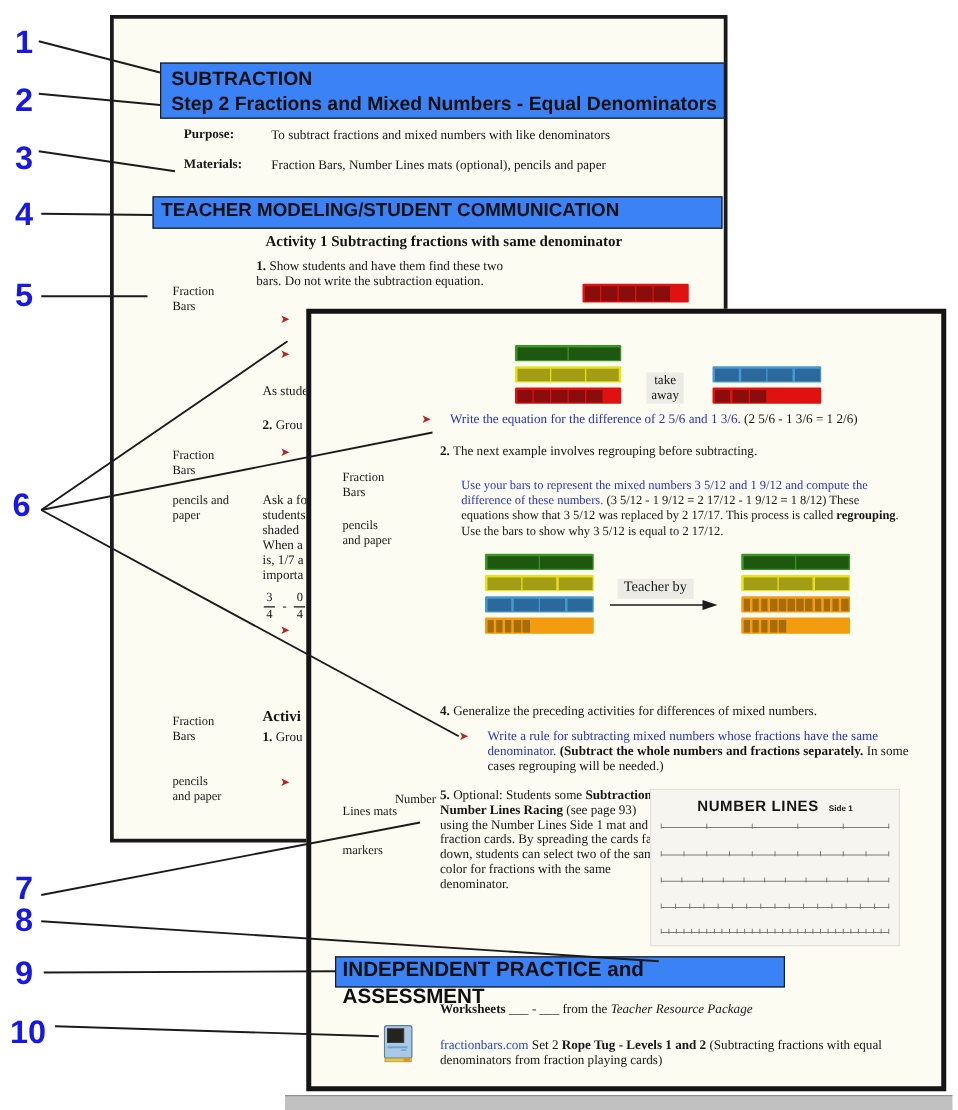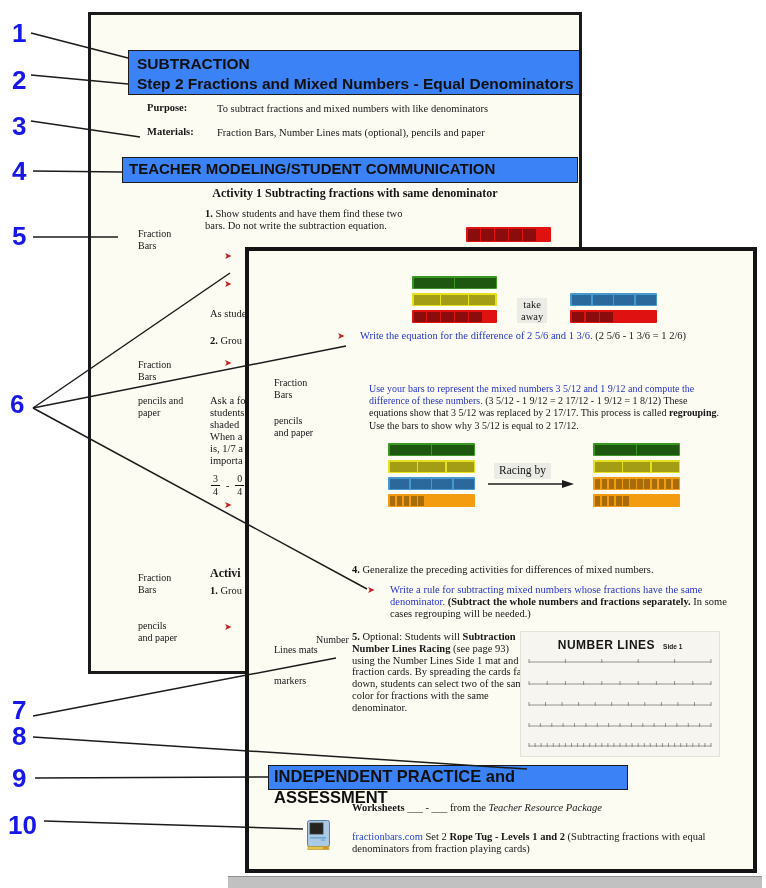--- a/index.html
+++ b/index.html
@@ -147,20 +147,21 @@
           <div class="fcell" style="background: rgb(138, 12, 12);"></div>
           <div class="fcell" style="background: rgb(224, 17, 17);"></div>
           <div class="fcell" style="background: rgb(224, 17, 17);"></div>
           <div class="fcell" style="background: rgb(224, 17, 17);"></div>
         </div>
       </div>
 
     <span class="arr" style="left:337px;top:331px;">➤</span>
     <span class="t" style="left:360px;top:330px;"><span class="blue">Write the equation for the difference of 2 5/6 and 1 3/6.</span><span> (2 5/6 - 1 3/6 = 1 2/6)</span></span>
 
+    <span class="t" style="left:352px;top:356px;"><b>2.</b><span> The next example involves regrouping before subtracting.</span></span>
 
     <span class="marg" style="left:274px;top:377px;">Fraction</span>
     <span class="marg" style="left:274px;top:389px;">Bars</span>
     <span class="marg" style="left:274px;top:415px;">pencils</span>
     <span class="marg" style="left:274px;top:427px;">and paper</span>
 
     <div class="p" style="left:369px;top:383px;width:352px;"><span class="blue">Use your bars to represent the mixed numbers 3 5/12 and 1 9/12 and compute the difference of these numbers.</span><span> (3 5/12 - 1 9/12 = 2 17/12 - 1 9/12 = 1 8/12) These equations show that 3 5/12 was replaced by 2 17/17. This process is called </span><b>regrouping</b><span>. Use the bars to show why 3 5/12 is equal to 2 17/12.</span></div>
 
     <div class="fgroup" style="left:388px;top:443px;width:87px;">
         <div class="fbar" style="background: rgb(58, 151, 36);">
@@ -186,21 +187,21 @@
           <div class="fcell" style="background: rgb(169, 108, 11);"></div>
           <div class="fcell" style="background: rgb(243, 156, 15);"></div>
           <div class="fcell" style="background: rgb(243, 156, 15);"></div>
           <div class="fcell" style="background: rgb(243, 156, 15);"></div>
           <div class="fcell" style="background: rgb(243, 156, 15);"></div>
           <div class="fcell" style="background: rgb(243, 156, 15);"></div>
           <div class="fcell" style="background: rgb(243, 156, 15);"></div>
           <div class="fcell" style="background: rgb(243, 156, 15);"></div>
         </div>
       </div>
-    <div class="gray-tag" style="left:494px;top:463px;font-size:11.5px;padding:2px 5px;">Racing by</div>
+    <div class="gray-tag" style="left:494px;top:463px;font-size:11.5px;padding:2px 5px;">Teacher by</div>
     <svg class="abs" style="left:487px;top:478px;" width="88" height="12">
       <line x1="1" y1="6" x2="76" y2="6" stroke="#1c1c1c" stroke-width="1.3"></line>
       <polygon points="75,2 87,6 75,10" fill="#1c1c1c"></polygon>
     </svg>
     <div class="fgroup" style="left:593px;top:443px;width:87px;">
         <div class="fbar" style="background: rgb(58, 151, 36);">
           <div class="fcell" style="background: rgb(30, 87, 16);"></div>
           <div class="fcell" style="background: rgb(30, 87, 16);"></div>
         </div>
         <div class="fbar" style="background: rgb(230, 225, 31);">
@@ -240,21 +241,21 @@
 
     <span class="t" style="left:352px;top:564px;"><b>4.</b><span> Generalize the preceding activities for differences of mixed numbers.</span></span>
 
     <span class="arr" style="left:367px;top:585px;">➤</span>
     <div class="p" style="left:390px;top:584px;width:345px;font-size:10.5px;"><span class="blue">Write a rule for subtracting mixed numbers whose fractions have the same denominator.</span><b> (Subtract the whole numbers and fractions separately.</b><span> In some cases regrouping will be needed.)</span></div>
 
     <span class="marg" style="left:274px;top:634px;margin-left:42px;">Number</span>
     <span class="marg" style="left:274px;top:644px;text-align:center;">Lines mats</span>
     <span class="marg" style="left:274px;top:675px;">markers</span>
 
-    <div class="p" style="left:352px;top:631px;width:182px;font-size:10.5px;line-height:11.8px;"><b>5.</b><span> Optional: Students will </span><b>Subtraction Number Lines Racing</b><span> (see page 93) using the Number Lines Side 1 mat and fraction cards. By spreading the cards face down, students can select two of the same color for fractions with the same denominator.</span></div>
+    <div class="p" style="left:352px;top:631px;width:182px;font-size:10.5px;line-height:11.8px;"><b>5.</b><span> Optional: Students some </span><b>Subtraction Number Lines Racing</b><span> (see page 93) using the Number Lines Side 1 mat and fraction cards. By spreading the cards face down, students can select two of the same color for fractions with the same denominator.</span></div>
 
     <div class="nl-card">
       <div class="nl-title"><span>NUMBER LINES</span><span class="nl-side">Side 1</span></div>
       <svg id="nl-svg" width="198" height="100" style="display:block;margin-top:2px;">
           <path d="M8 8 H190 M8.0 5 V9 M44.4 5 V9 M80.8 5 V9 M117.2 5 V9 M153.6 5 V9 M190.0 5 V9" stroke="#6b6b6b" stroke-width="0.7" fill="none"></path>
           <path d="M8 30 H190 M8.0 27 V31 M26.2 27 V31 M44.4 27 V31 M62.6 27 V31 M80.8 27 V31 M99.0 27 V31 M117.2 27 V31 M135.4 27 V31 M153.6 27 V31 M171.8 27 V31 M190.0 27 V31" stroke="#6b6b6b" stroke-width="0.7" fill="none"></path>
           <path d="M8 51 H190 M8.0 48 V52 M24.5 48 V52 M41.1 48 V52 M57.6 48 V52 M74.2 48 V52 M90.7 48 V52 M107.3 48 V52 M123.8 48 V52 M140.4 48 V52 M156.9 48 V52 M173.5 48 V52 M190.0 48 V52" stroke="#6b6b6b" stroke-width="0.7" fill="none"></path>
           <path d="M8 72 H190 M8.0 69 V73 M19.4 69 V73 M30.8 69 V73 M42.1 69 V73 M53.5 69 V73 M64.9 69 V73 M76.3 69 V73 M87.6 69 V73 M99.0 69 V73 M110.4 69 V73 M121.8 69 V73 M133.1 69 V73 M144.5 69 V73 M155.9 69 V73 M167.3 69 V73 M178.6 69 V73 M190.0 69 V73" stroke="#6b6b6b" stroke-width="0.7" fill="none"></path>
           <path d="M8 92 H190 M8.0 89 V93 M14.1 89 V93 M20.1 89 V93 M26.2 89 V93 M32.3 89 V93 M38.3 89 V93 M44.4 89 V93 M50.5 89 V93 M56.5 89 V93 M62.6 89 V93 M68.7 89 V93 M74.7 89 V93 M80.8 89 V93 M86.9 89 V93 M92.9 89 V93 M99.0 89 V93 M105.1 89 V93 M111.1 89 V93 M117.2 89 V93 M123.3 89 V93 M129.3 89 V93 M135.4 89 V93 M141.5 89 V93 M147.5 89 V93 M153.6 89 V93 M159.7 89 V93 M165.7 89 V93 M171.8 89 V93 M177.9 89 V93 M183.9 89 V93 M190.0 89 V93" stroke="#6b6b6b" stroke-width="0.7" fill="none"></path>
         </svg>

